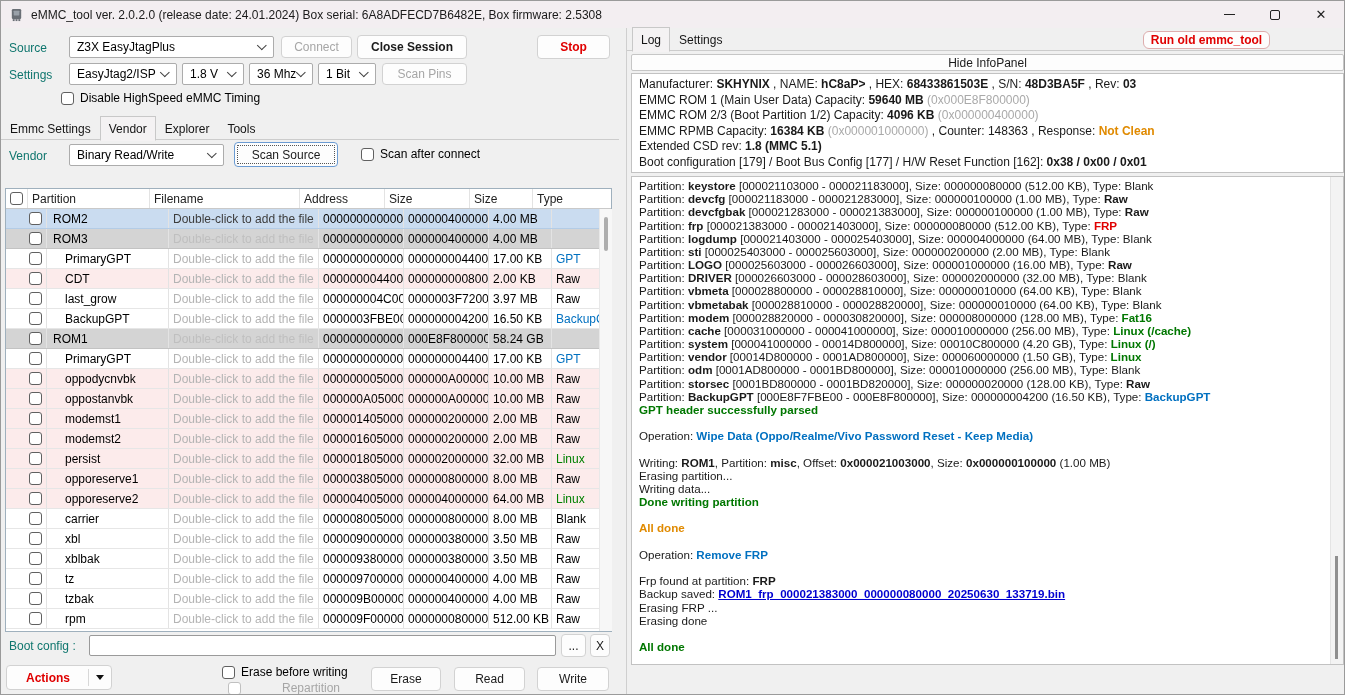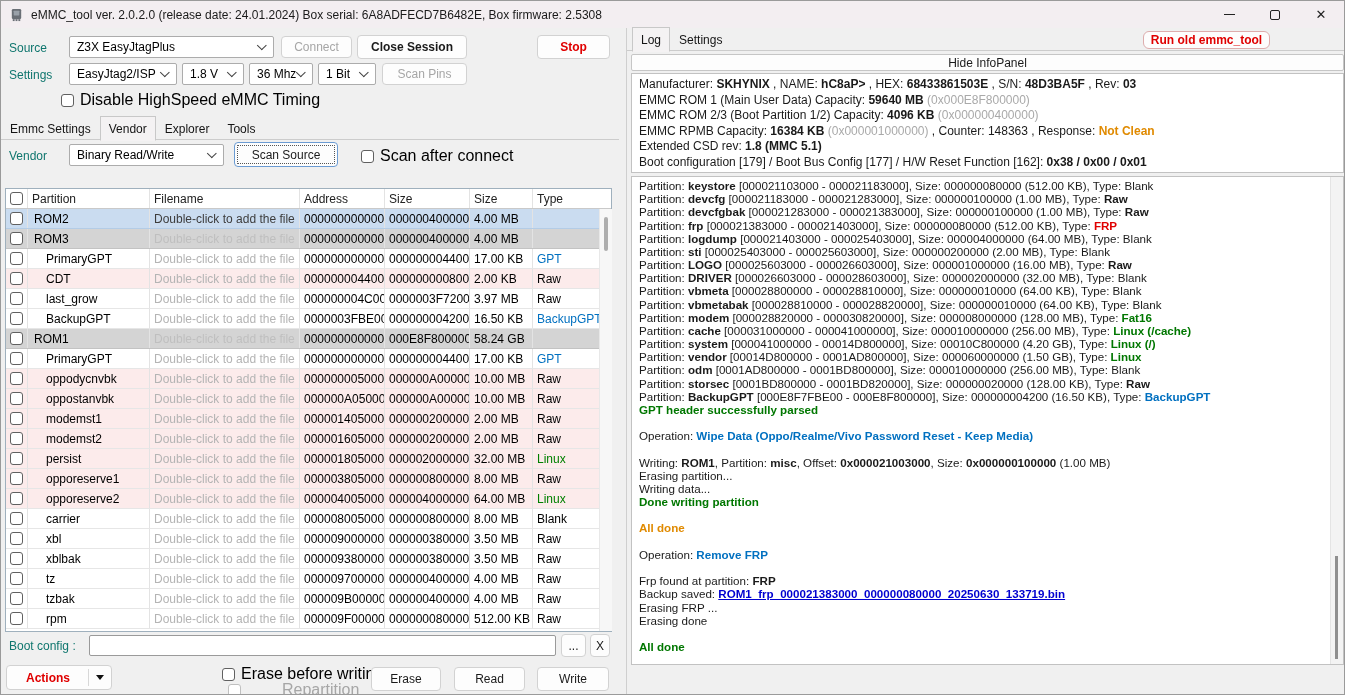--- a/index.html
+++ b/index.html
@@ -30,21 +30,21 @@
   .btn{position:absolute;background:#fdfdfd;border:1px solid #d2d2d2;border-radius:4px;
     font-size:12px;color:#1a1a1a;display:flex;align-items:center;justify-content:center;}
   .btn.bold{font-weight:700;}
   .btn.red{color:#e00000;font-weight:700;}
   .btn.disabled{color:#a6a6a6;}
   .btn.focused{border:1px solid #6b9bd2;outline:1px dotted #555;outline-offset:-4px;}
   .btn.redborder{border:1px solid #ddadad;}
   
   .cb{display:inline-block;width:13px;height:13px;border:1px solid #606060;border-radius:3px;background:#fff;}
   .cb.disabled{border-color:#c0c0c0;}
-  .cbrow{position:absolute;display:flex;align-items:center;gap:6px;font-size:16px;color:#000;}
+  .cbrow{position:absolute;display:flex;align-items:center;gap:6px;font-size:12px;color:#000;}
   .cbrow.disabled{color:#a6a6a6;}
   
   .tabstrip{position:absolute;display:flex;align-items:flex-end;}
   .tab{font-size:12px;color:#141414;padding:3px 8px 4px 8px;border:1px solid transparent;
     border-bottom:none;position:relative;}
   .tab.active{background:#f4f2f3;border:1px solid #c8c8c8;border-bottom:1px solid #f4f2f3;
     padding-top:5px;margin-bottom:-1px;z-index:2;}
   .strip-line{position:absolute;height:1px;background:#cccccc;}
   
   .tbl{position:absolute;left:4px;top:160px;width:607px;height:444px;background:#fff;
@@ -53,21 +53,21 @@
   .tbl-head .cell{font-size:12px;color:#222;display:flex;align-items:center;}
   .cell{padding:0 4px;border-right:1px solid #e3e3e3;display:flex;align-items:center;
     overflow:hidden;white-space:nowrap;}
   .c0{width:22px;justify-content:center;padding:0;}
   .c1{width:122px;}
   .c2{width:150px;}
   .c3{width:85px;}
   .c4{width:85px;}
   .c5{width:63px;}
   .c6{flex:1;border-right:none;}
-  .tbl-row{display:flex;height:20px;font-size:12px;color:#000;border-bottom:1px solid #e6e6e6;flex:0 0 auto;}
+  .tbl-row{display:flex;height:20px;font-size:12px;color:#000;border-bottom:1px solid #e6e6e6;flex:0 0 auto;padding-left:19px;}
   .row-white{background:#ffffff;}
   .row-pink{background:#fcebeb;}
   .row-gray{background:#d4d4d4;border-bottom-color:#c3c3c3;}
   .row-selected{background:#cadcf0;border-bottom-color:#b3cce6;}
   .fn-dark{color:#3c3c3c;}
   .fn-gray{color:#b4b4b4;}
   .fn-faint{color:#bfbfbf;}
   .tc-blue{color:#0070c0;}
   .tc-green{color:#008000;}
   .ind1{padding-left:18px;}

